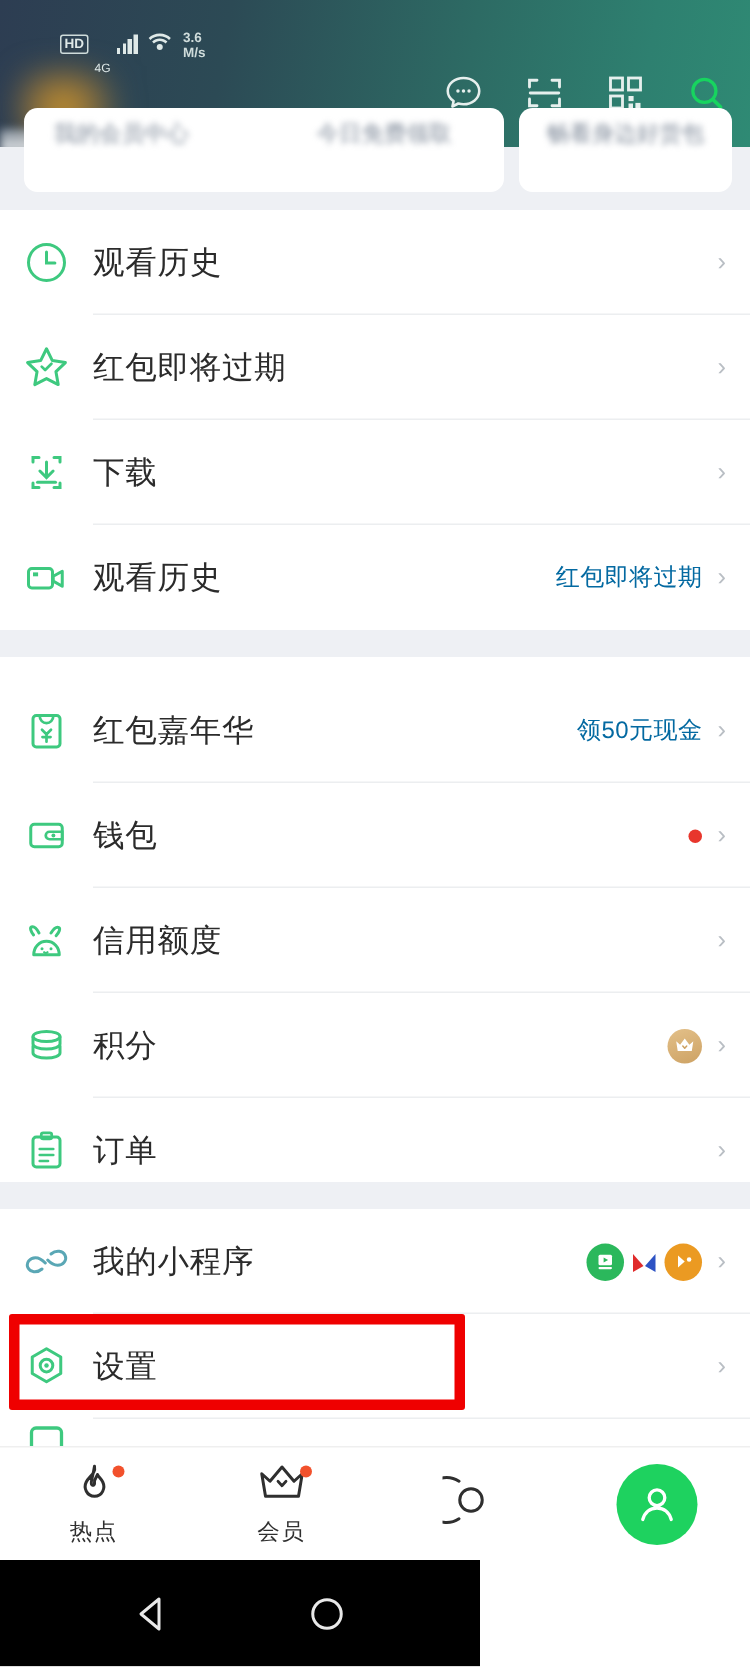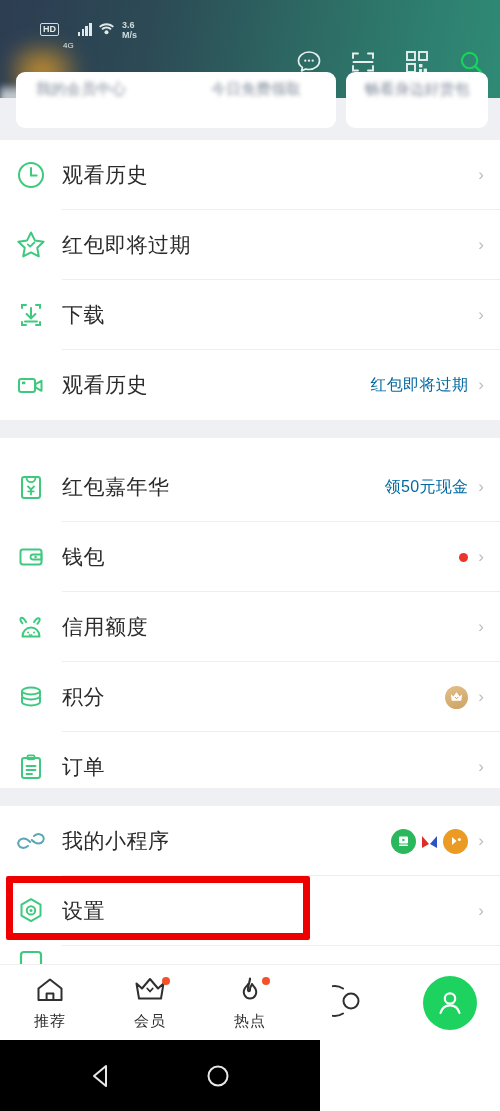--- a/index.html
+++ b/index.html
@@ -394,49 +394,40 @@
             <rect x="6" y="7" width="20" height="16" rx="3" fill="none" stroke="#3ec97f" stroke-width="2.2"></rect>
           </svg>
       </span>
     </div>
   </div>
 
   <div class="annot"></div>
 
   <div class="botnav">
 
+
     <div class="navitem">
       <span>
-        <svg width="32" height="30" viewBox="0 0 32 30">
-            <path d="M4.5 13.5L16 4.5l11.5 9v11.5h-23z" fill="none" stroke="#2f2f2f" stroke-width="2" stroke-linejoin="round"></path>
-            <path d="M12.6 25V18.6h6.8V25" fill="none" stroke="#2f2f2f" stroke-width="2" stroke-linejoin="round"></path>
-          </svg>
-      </span>
-      <span class="nlabel">推荐</span>
+        <svg width="30" height="30" viewBox="0 0 30 30">
+            <path d="M15 3.5c1 5-3.5 6.5-5.5 10.5-1.9 3.8.2 9.5 5.5 9.5s7.4-5.6 5.5-9.5c-1.1-2.3-2.8-3.3-3.5-5 -.6 2-2.3 3-2 5.5 .2 1.8-1.5 2.3-2 1 -.7-1.8 1-5.2 2-12z" fill="none" stroke="#2f2f2f" stroke-width="2" stroke-linejoin="round"></path>
+          </svg>
+      </span>
+      <span class="navdot"></span>
+      <span class="nlabel">热点</span>
     </div>
 
     <div class="navitem">
       <span>
         <svg width="34" height="30" viewBox="0 0 34 30">
             <path d="M3.5 8.5l5.5 5 8-9.5 8 9.5 5.5-5-2.5 15H6z" fill="none" stroke="#2f2f2f" stroke-width="2" stroke-linejoin="round"></path>
             <path d="M14.3 13.5l2.7 3 2.7-3" fill="none" stroke="#2f2f2f" stroke-width="1.8" stroke-linecap="round" stroke-linejoin="round"></path>
           </svg>
       </span>
       <span class="navdot"></span>
       <span class="nlabel">会员</span>
-    </div>
-
-    <div class="navitem">
-      <span>
-        <svg width="30" height="30" viewBox="0 0 30 30">
-            <path d="M15 3.5c1 5-3.5 6.5-5.5 10.5-1.9 3.8.2 9.5 5.5 9.5s7.4-5.6 5.5-9.5c-1.1-2.3-2.8-3.3-3.5-5 -.6 2-2.3 3-2 5.5 .2 1.8-1.5 2.3-2 1 -.7-1.8 1-5.2 2-12z" fill="none" stroke="#2f2f2f" stroke-width="2" stroke-linejoin="round"></path>
-          </svg>
-      </span>
-      <span class="navdot"></span>
-      <span class="nlabel">热点</span>
     </div>
 
     <div class="navitem">
       <span>
         <svg width="36" height="34" viewBox="0 0 36 34">
             <path d="M11 4.5a15 15 0 100 25" fill="none" stroke="#2f2f2f" stroke-width="2" stroke-linecap="round"></path>
             <circle cx="19" cy="17" r="7.5" fill="none" stroke="#2f2f2f" stroke-width="2"></circle>
           </svg>
       </span>
     </div>

